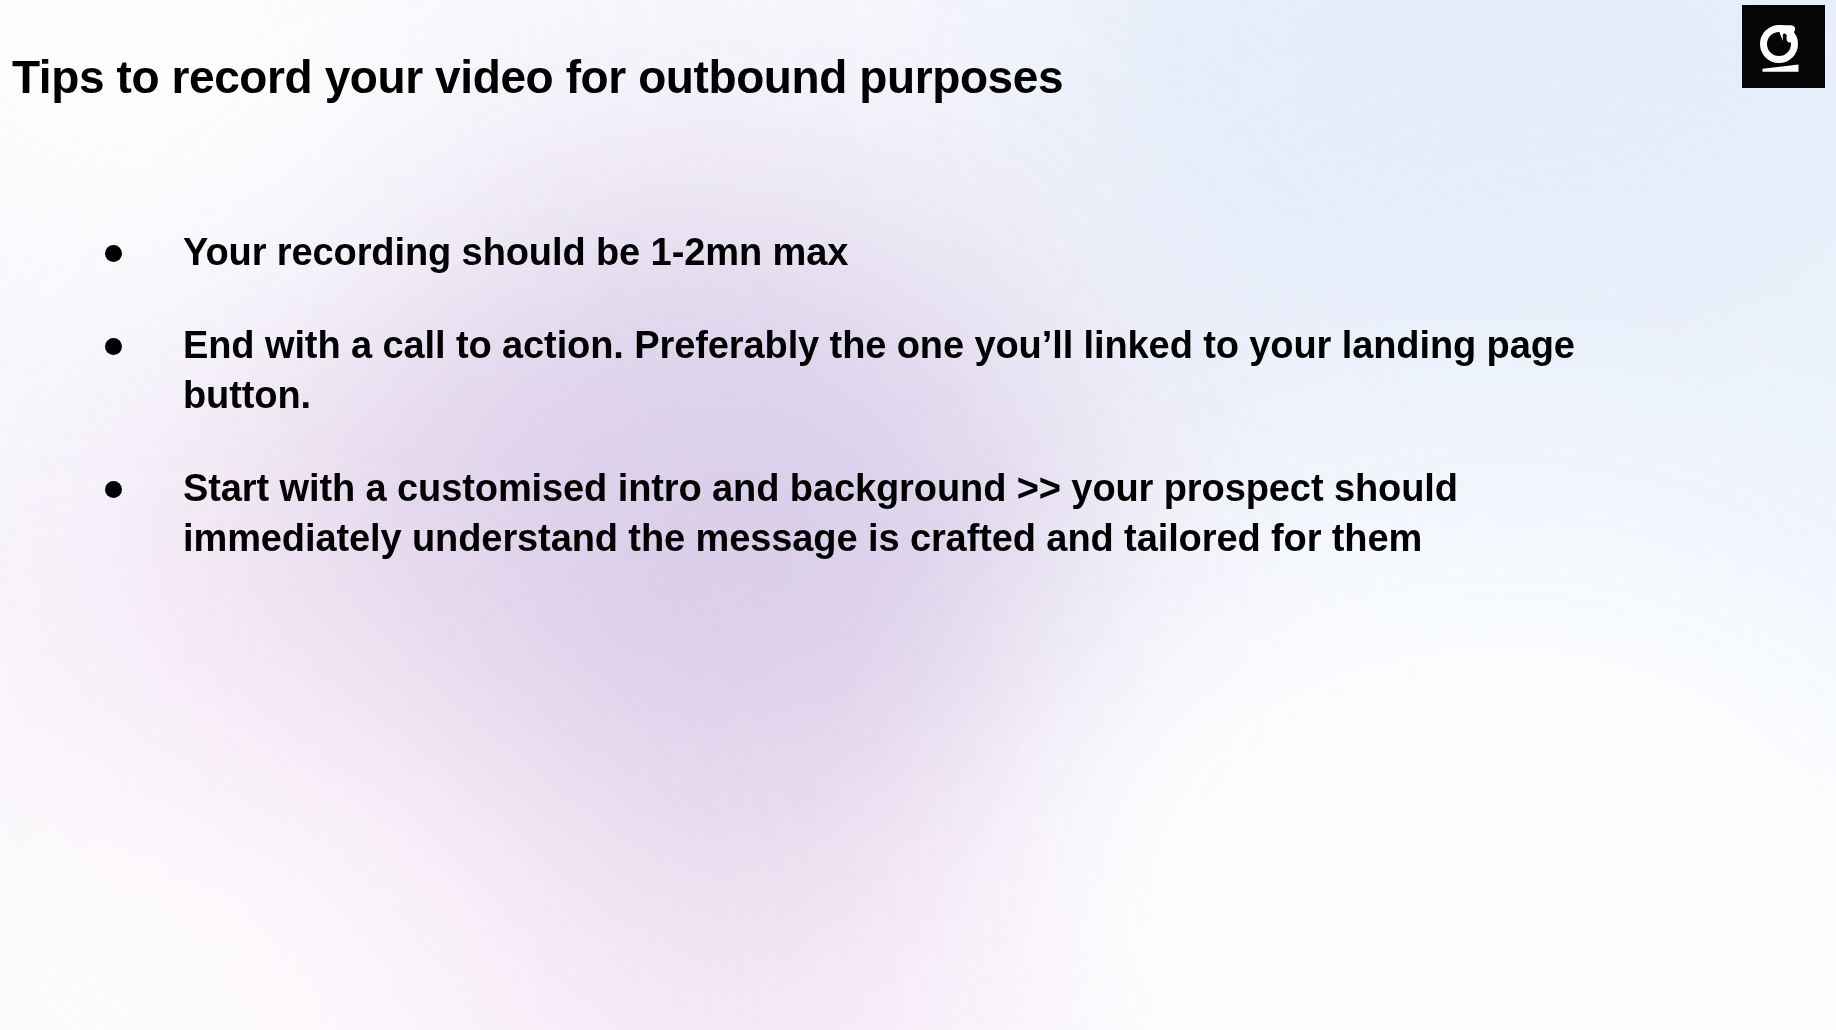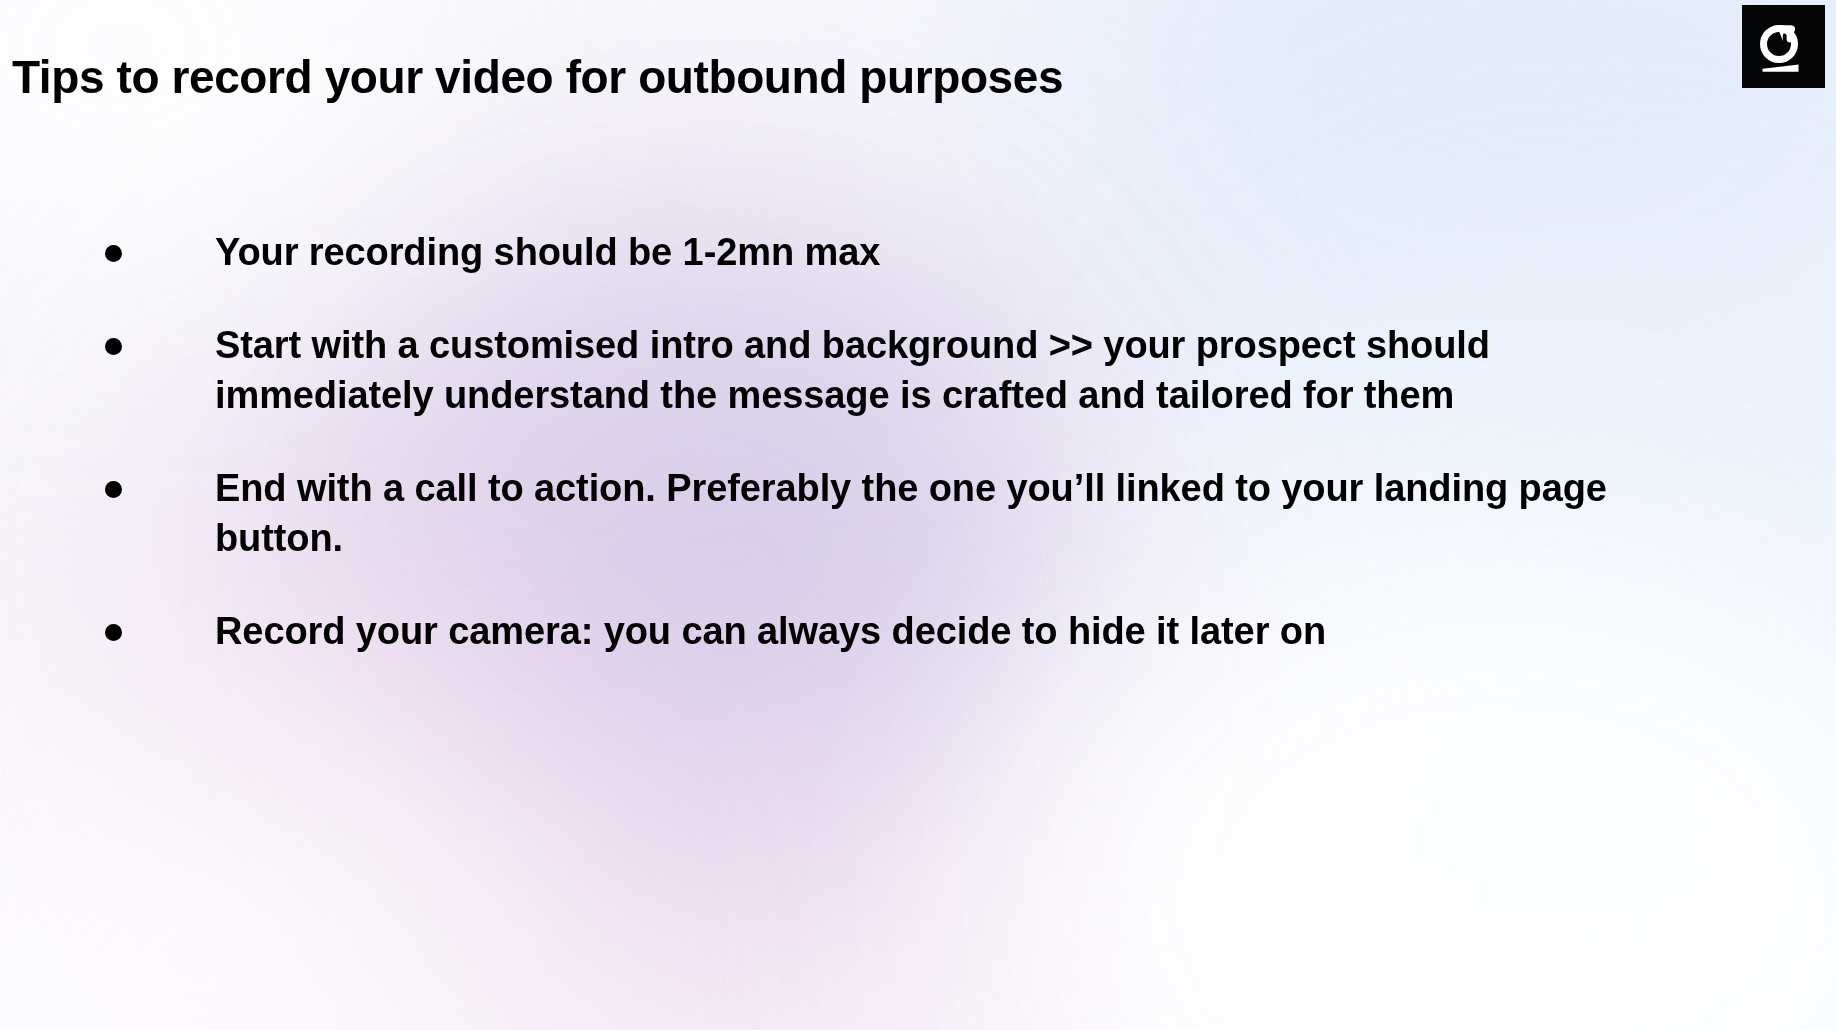--- a/index.html
+++ b/index.html
@@ -120,21 +120,20 @@
   #bullets {
     position: absolute;
     left: 105px;
     top: 228px;
     width: 1640px;
   }
   .bullet-row {
     display: flex;
     align-items: flex-start;
     margin-bottom: 44px;
-    gap: 32px;
   }
   .bullet-row:last-child { margin-bottom: 0; }
   .bullet-dot {
     flex: 0 0 auto;
     width: 17px;
     height: 17px;
     border-radius: 50%;
     background: #000000;
     margin-top: 17px;
     margin-right: 61px;
@@ -179,25 +178,21 @@
     </svg>
   </div>
 
   <ul id="bullets" style="list-style:none;margin:0;padding:0;">
     <li class="bullet-row">
       <span class="bullet-dot"></span>
       <span class="bullet-text">Your recording should be 1-2mn max</span>
     </li>
     <li class="bullet-row">
       <span class="bullet-dot"></span>
-      <span class="bullet-text">Start with a customised intro and background &gt;&gt; your prospect should immediately understand the message is crafted and tailored for them</span>
-    </li>
-    <li class="bullet-row">
-      <span class="bullet-dot"></span>
       <span class="bullet-text">End with a call to action. Preferably the one you’ll linked to your landing page button.</span>
     </li>
     <li class="bullet-row">
       <span class="bullet-dot"></span>
-      <span class="bullet-text">Record your camera: you can always decide to hide it later on</span>
+      <span class="bullet-text">Start with a customised intro and background &gt;&gt; your prospect should immediately understand the message is crafted and tailored for them</span>
     </li>
   </ul>
 
 </div>
 
 </body></html>

